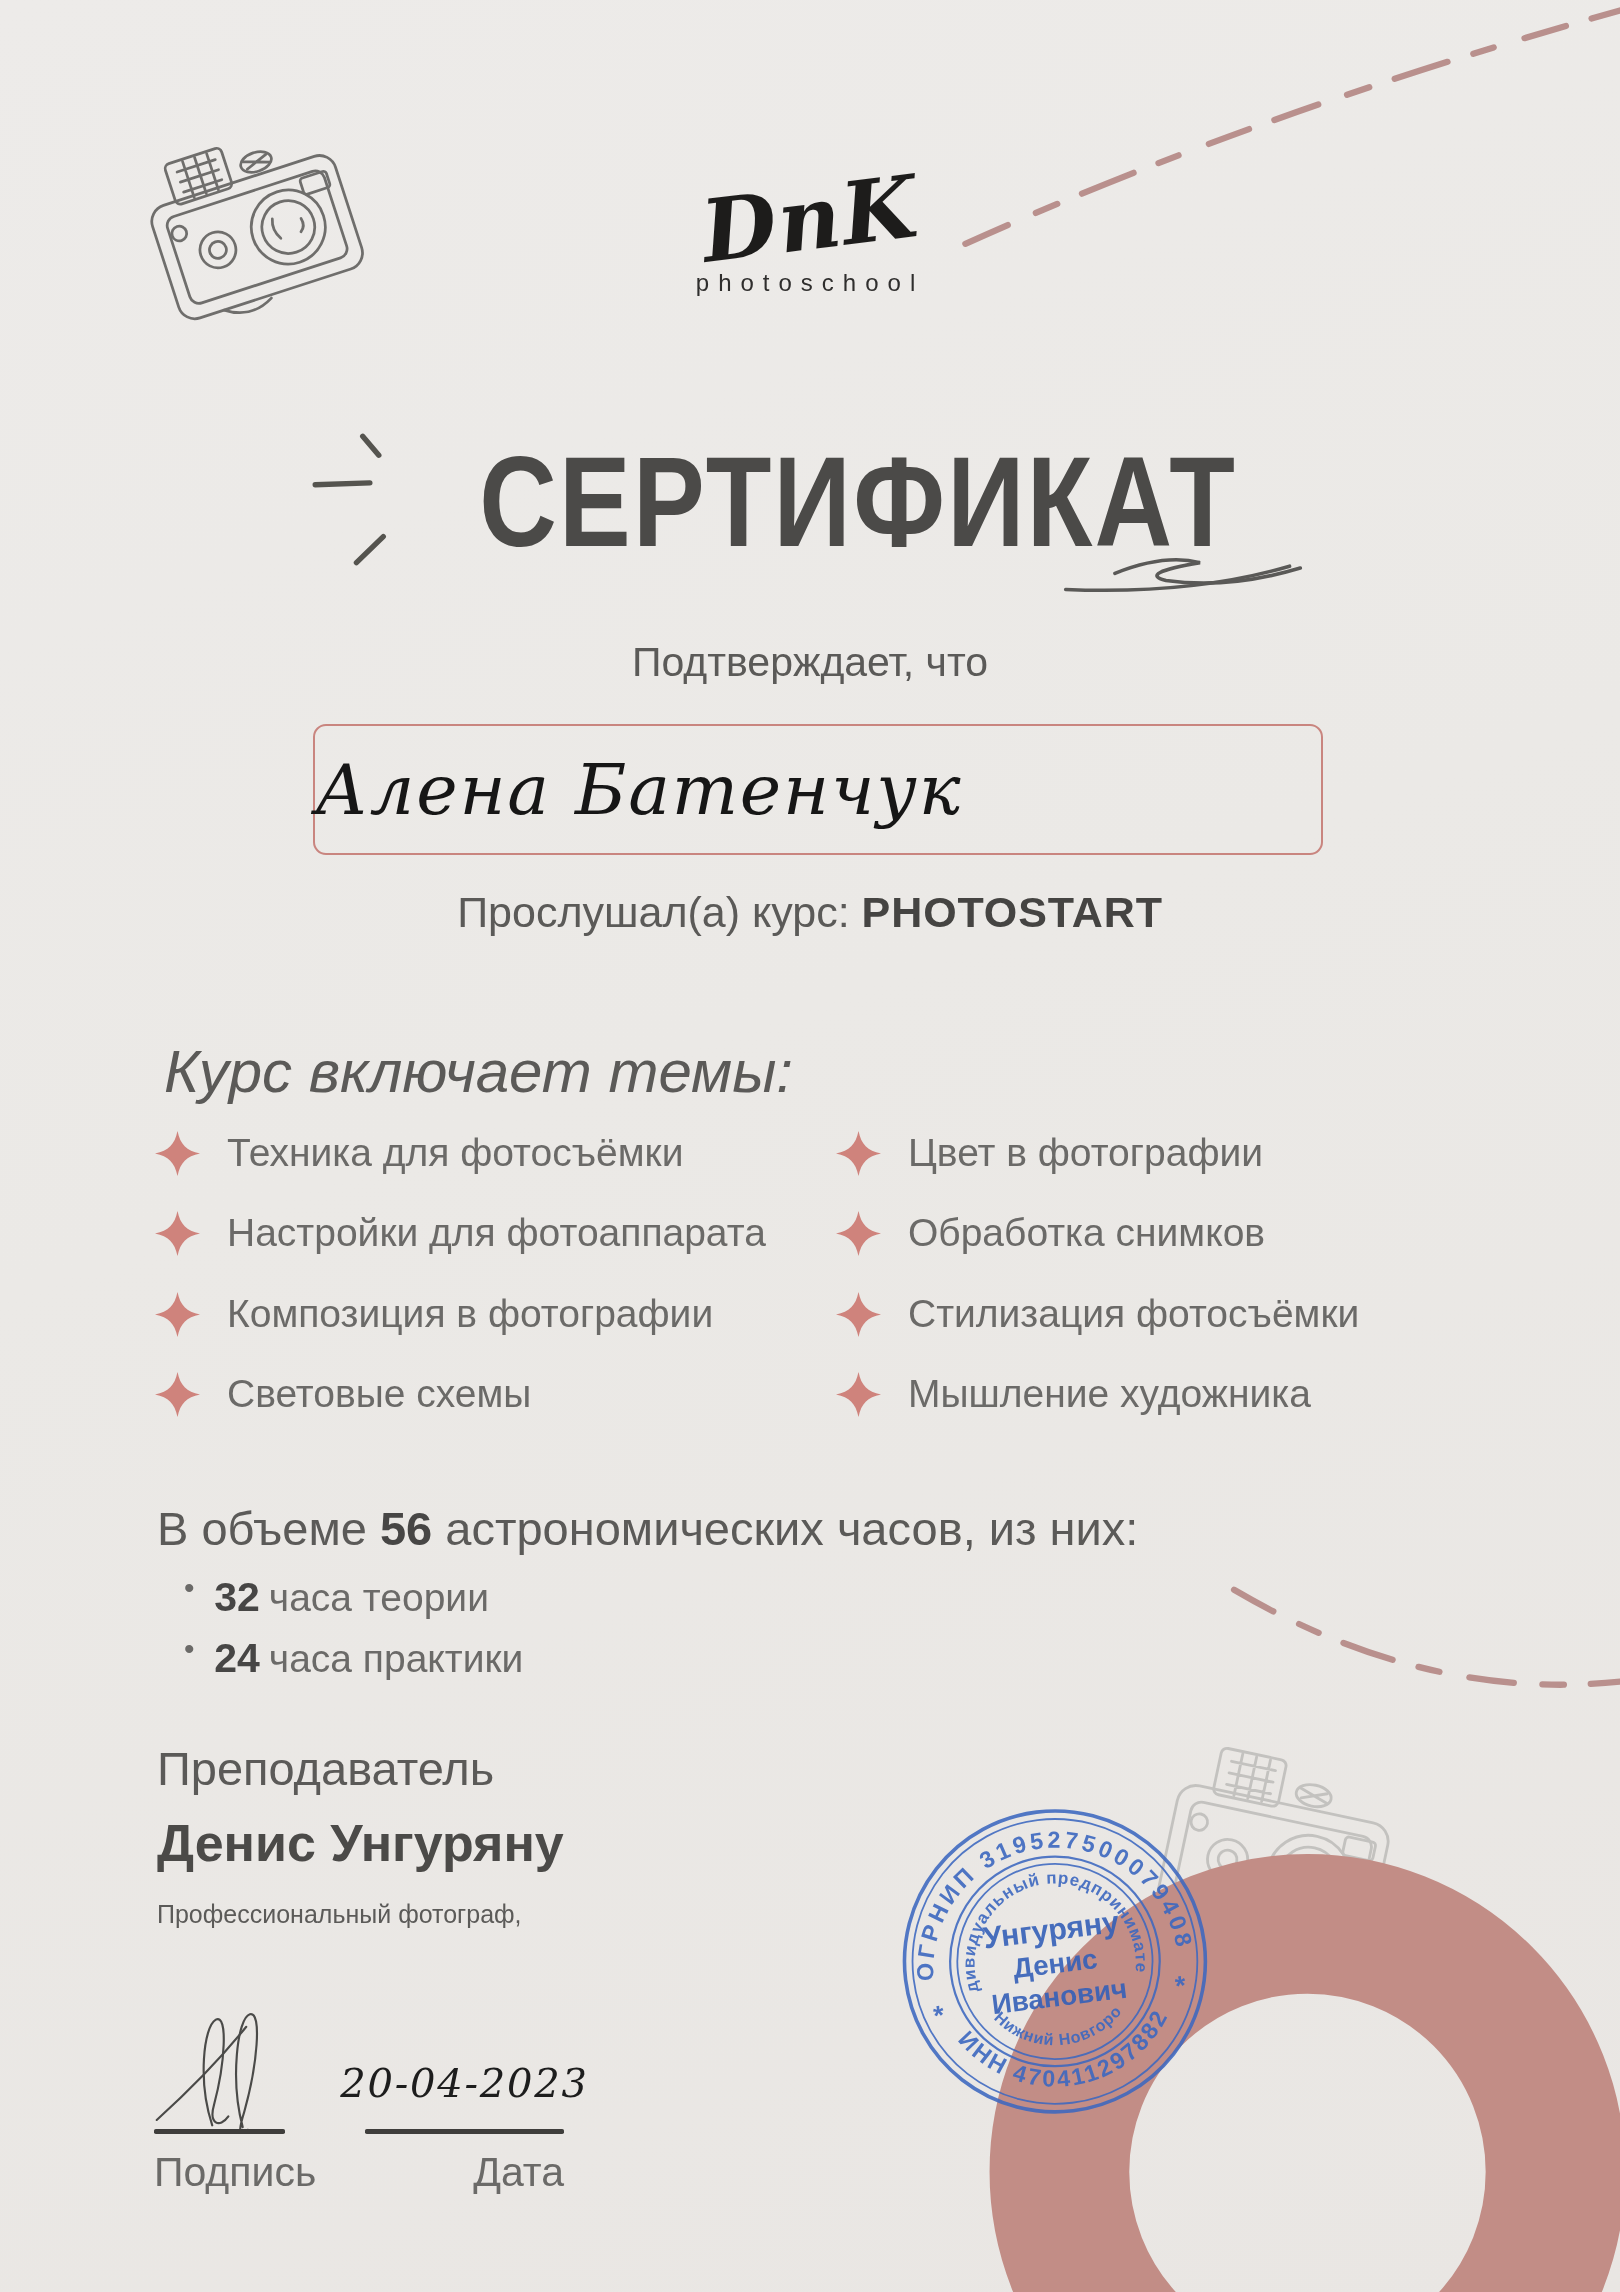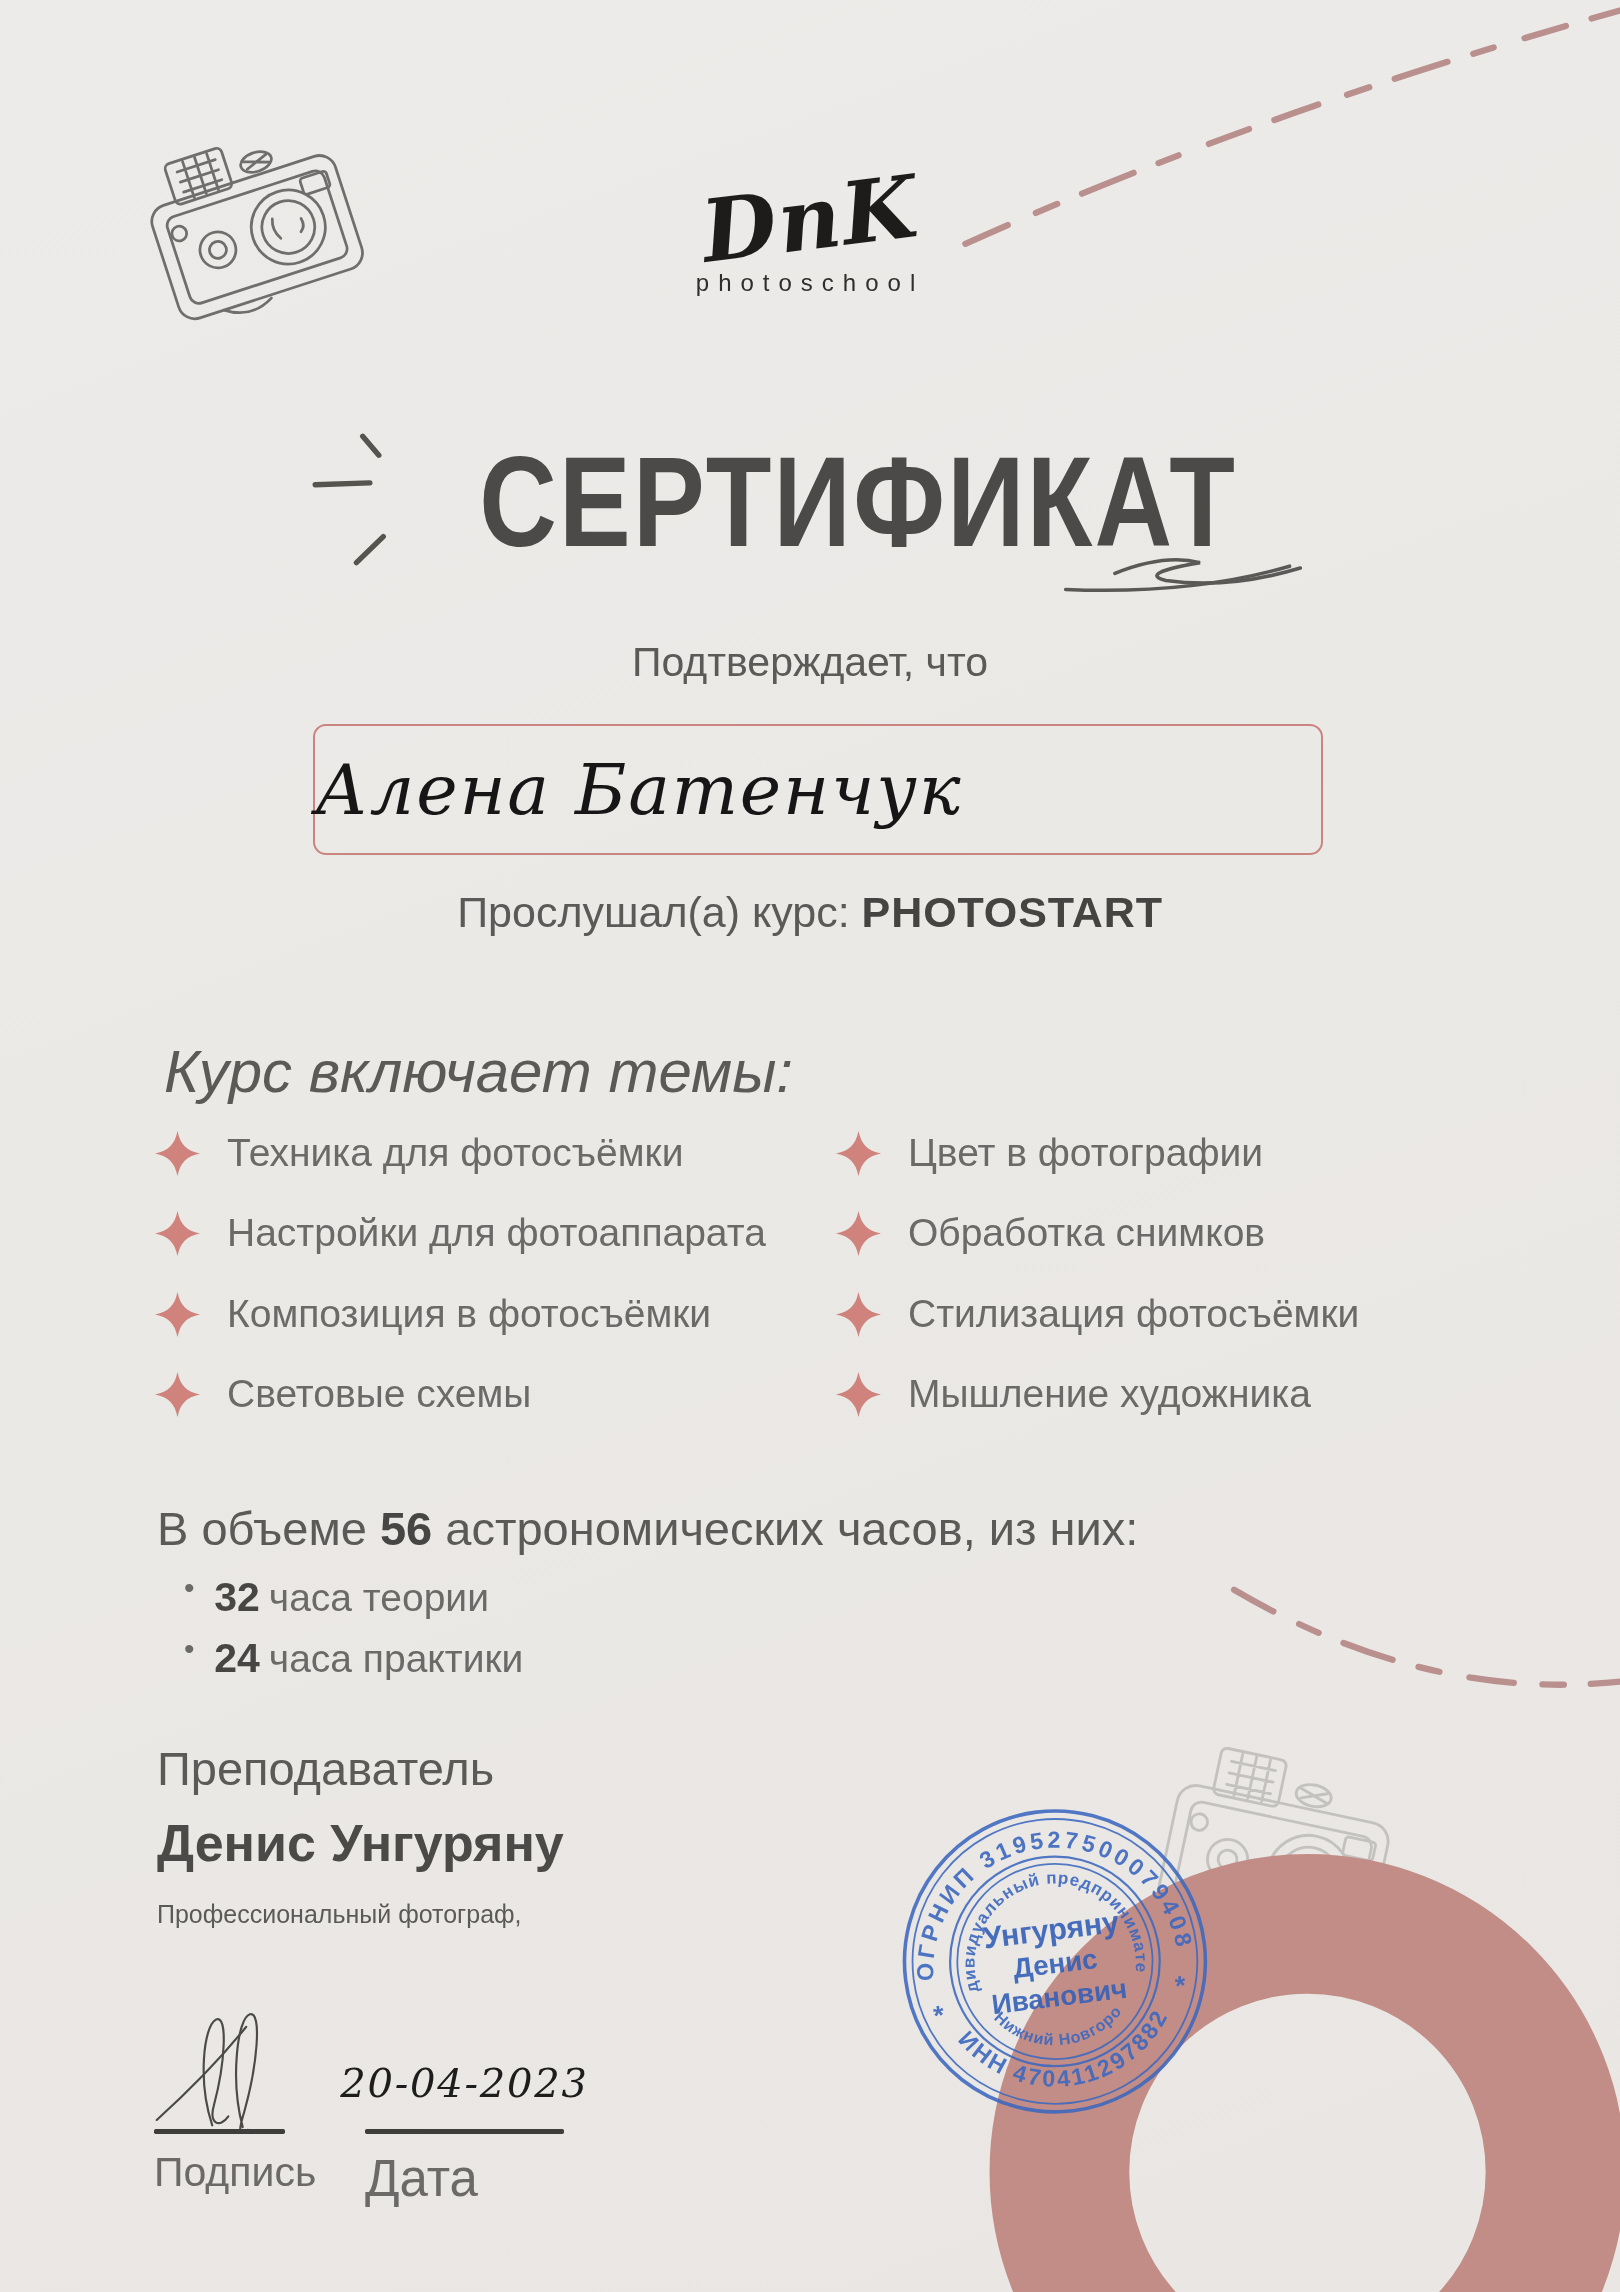--- a/index.html
+++ b/index.html
@@ -48,21 +48,21 @@
   .vol-item .dot{display:inline-block;vertical-align:12.5px;font-size:30px;color:#6b6a68;margin-right:19.7px;}
   .vol-item b{color:#474645;font-size:41px;margin-right:9px;}
   
   .teacher-heading{left:157px;top:1741px;font-size:47px;color:#5b5a58;}
   .teacher-name{left:157px;top:1813px;font-size:52px;font-weight:bold;color:#4b4a48;}
   .teacher-desc{left:157px;top:1863px;font-size:25px;line-height:54px;color:#5b5a58;margin-top:24px;}
   
   .sig-line{left:154px;top:2129px;width:131px;height:4.5px;background:#3f3e3c;border-radius:1.8px;}
   .date-line{left:365px;top:2129px;width:199px;height:4.5px;background:#3f3e3c;border-radius:1.8px;}
   .sig-label{left:154px;top:2149px;width:131px;text-align:center;font-size:41px;color:#6b6a68;}
-  .date-label{left:365px;top:2149px;width:199px;text-align:left;font-size:51px;color:#6b6a68;}
+  .date-label{left:365px;top:2149px;width:199px;text-align:right;font-size:41px;color:#6b6a68;}
   .date-value{
     left:338px;top:2060px;width:253px;text-align:center;
     font-family:"DejaVu Serif",serif;font-style:italic;font-size:40px;color:#1d1d1d;letter-spacing:1.8px;
   }
   svg text{font-family:"Liberation Sans",sans-serif;}
   .stamp-arc{font-weight:bold;fill:#3d68c0;}
   .stamp-center{font-weight:bold;fill:#3560b8;}
   .layer{position:absolute;left:0;top:0;}
 </style>
 </head>
@@ -184,21 +184,21 @@
   <div class="topic-row" style="left:155px;top:1208px;">
     <svg class="bullet" viewBox="0 0 46 46">
         <path fill="#cf837c" d="M23,0 C26,14 32,20 46,23 C32,26 26,32 23,46 C20,32 14,26 0,23 C14,20 20,14 23,0 Z"></path>
       </svg>
     <span class="t-label">Настройки для фотоаппарата</span>
   </div>
   <div class="topic-row" style="left:155px;top:1289px;">
     <svg class="bullet" viewBox="0 0 46 46">
         <path fill="#cf837c" d="M23,0 C26,14 32,20 46,23 C32,26 26,32 23,46 C20,32 14,26 0,23 C14,20 20,14 23,0 Z"></path>
       </svg>
-    <span class="t-label">Композиция в фотосъёмки</span>
+    <span class="t-label">Композиция в фотографии</span>
   </div>
   <div class="topic-row" style="left:155px;top:1369px;">
     <svg class="bullet" viewBox="0 0 46 46">
         <path fill="#cf837c" d="M23,0 C26,14 32,20 46,23 C32,26 26,32 23,46 C20,32 14,26 0,23 C14,20 20,14 23,0 Z"></path>
       </svg>
     <span class="t-label">Световые схемы</span>
   </div>
 
   <div class="topic-row" style="left:836px;top:1128px;">
     <svg class="bullet" viewBox="0 0 46 46">

